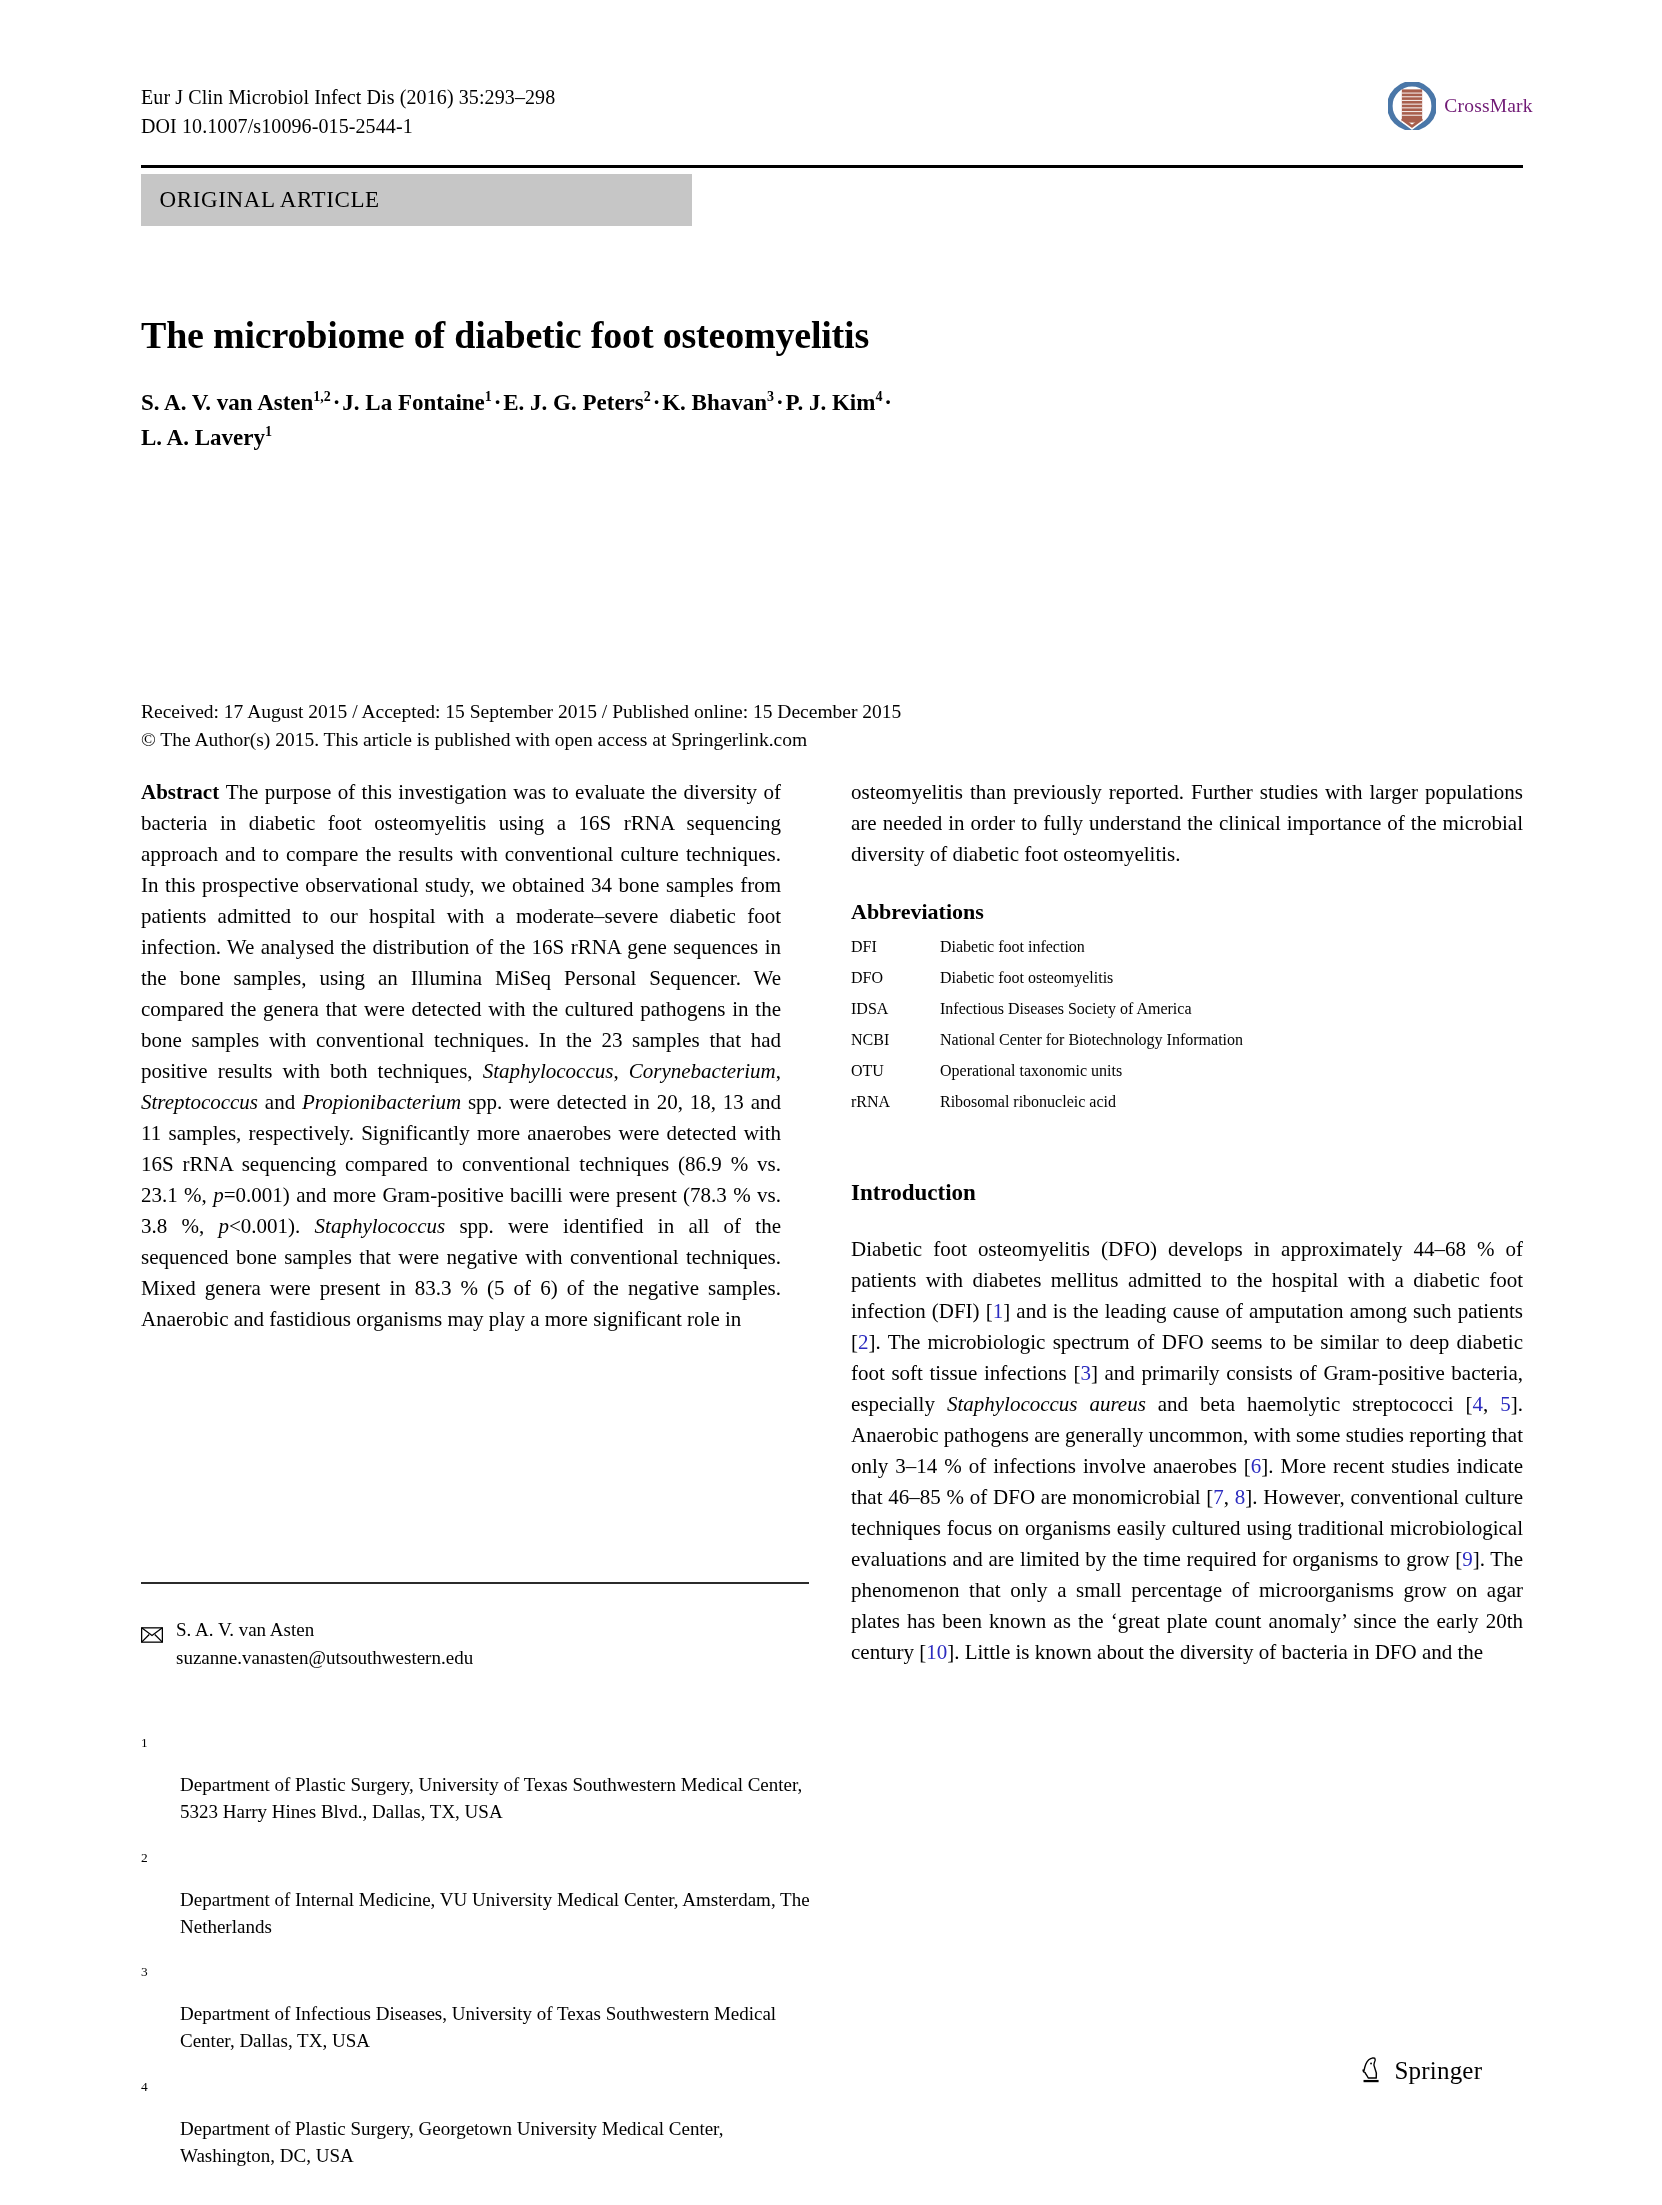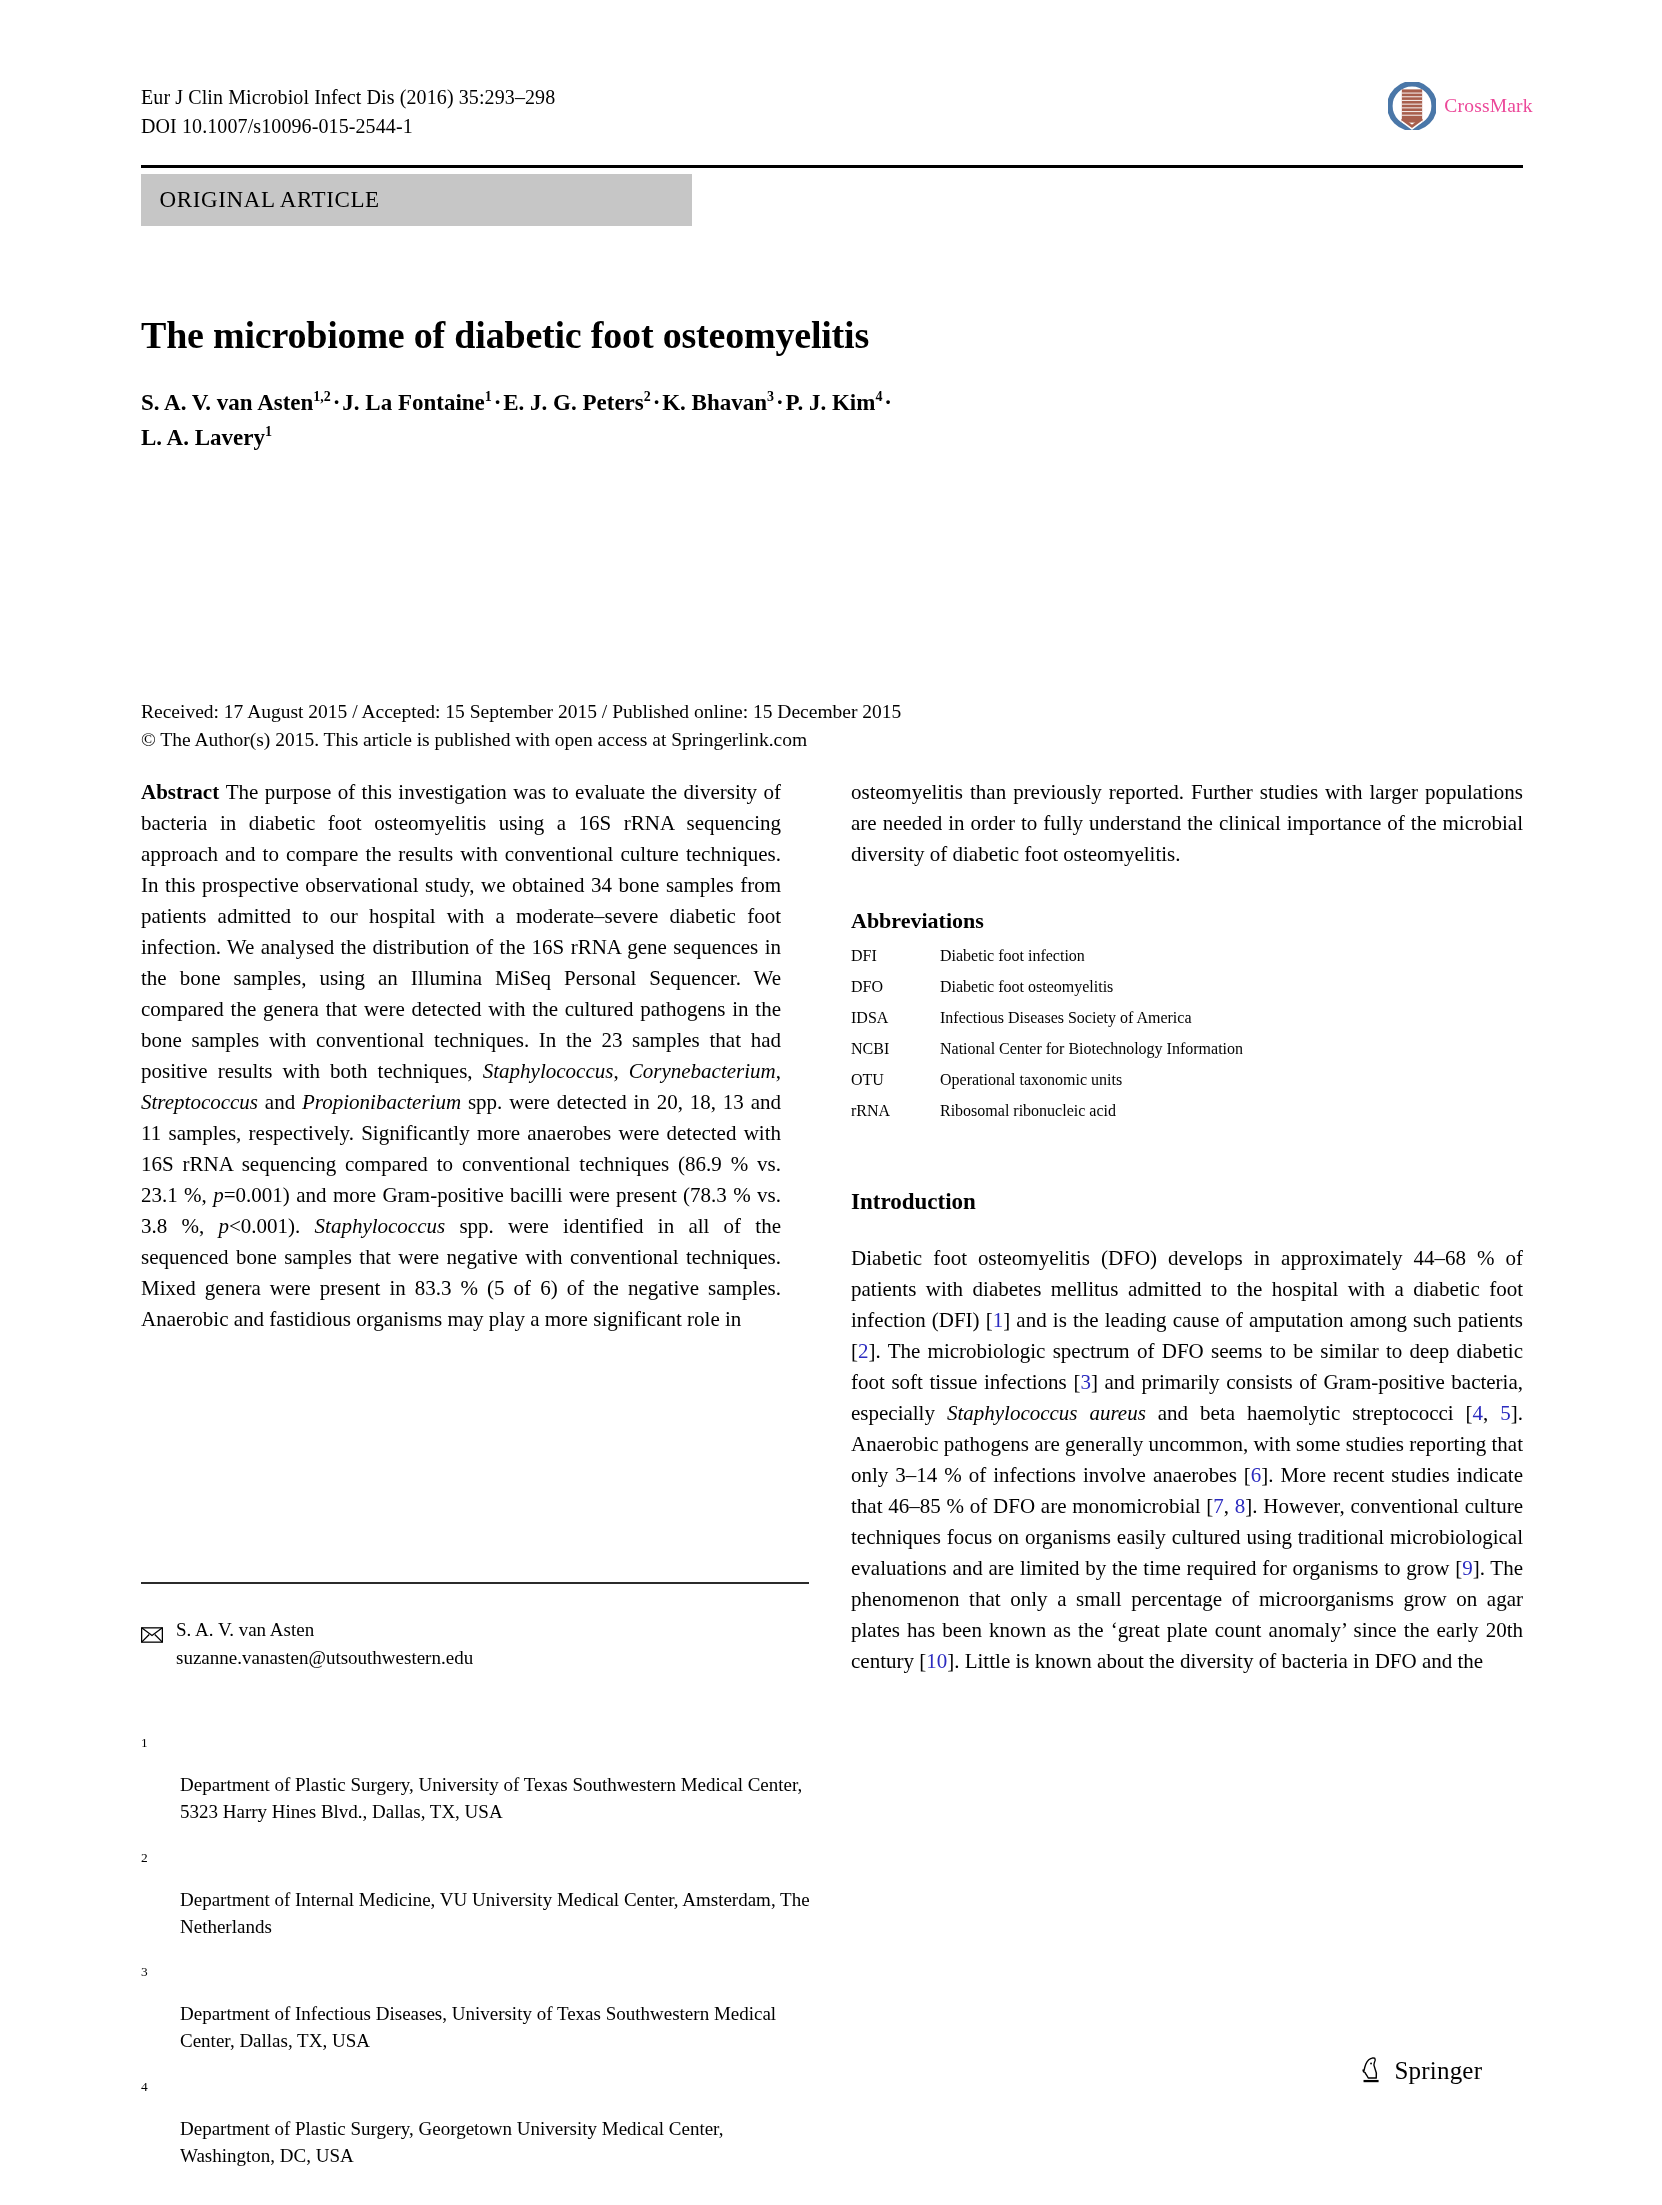--- a/index.html
+++ b/index.html
@@ -41,21 +41,21 @@
     align-items: center;
     gap: 8.3px;
   }
   .crossmark-badge {
     width: 48px;
     height: 48px;
     position: relative;
   }
   .crossmark-label {
     font-size: 19.5px;
-    color: #ec4899;
+    color: #701a75;
     letter-spacing: 0.2px;
   }
 
   .rule-top {
     position: absolute;
     left: 141px;
     top: 165px;
     width: 1382px;
     height: 2.8px;
     background: #000000;
@@ -141,21 +141,21 @@
   i { font-style: italic; }
   .cite { color: #2b2bbf; }
 
   
   .section-head {
     font-size: 22px;
     font-weight: bold;
     margin: 0 0 5.6px 0;
   }
   .abbr-block {
-    margin-top: 38px;
+    margin-top: 29px;
   }
   .abbr-row {
     display: flex;
     font-size: 16px;
     line-height: 31px;
   }
   .abbr-term {
     width: 89px;
     flex: 0 0 89px;
   }

